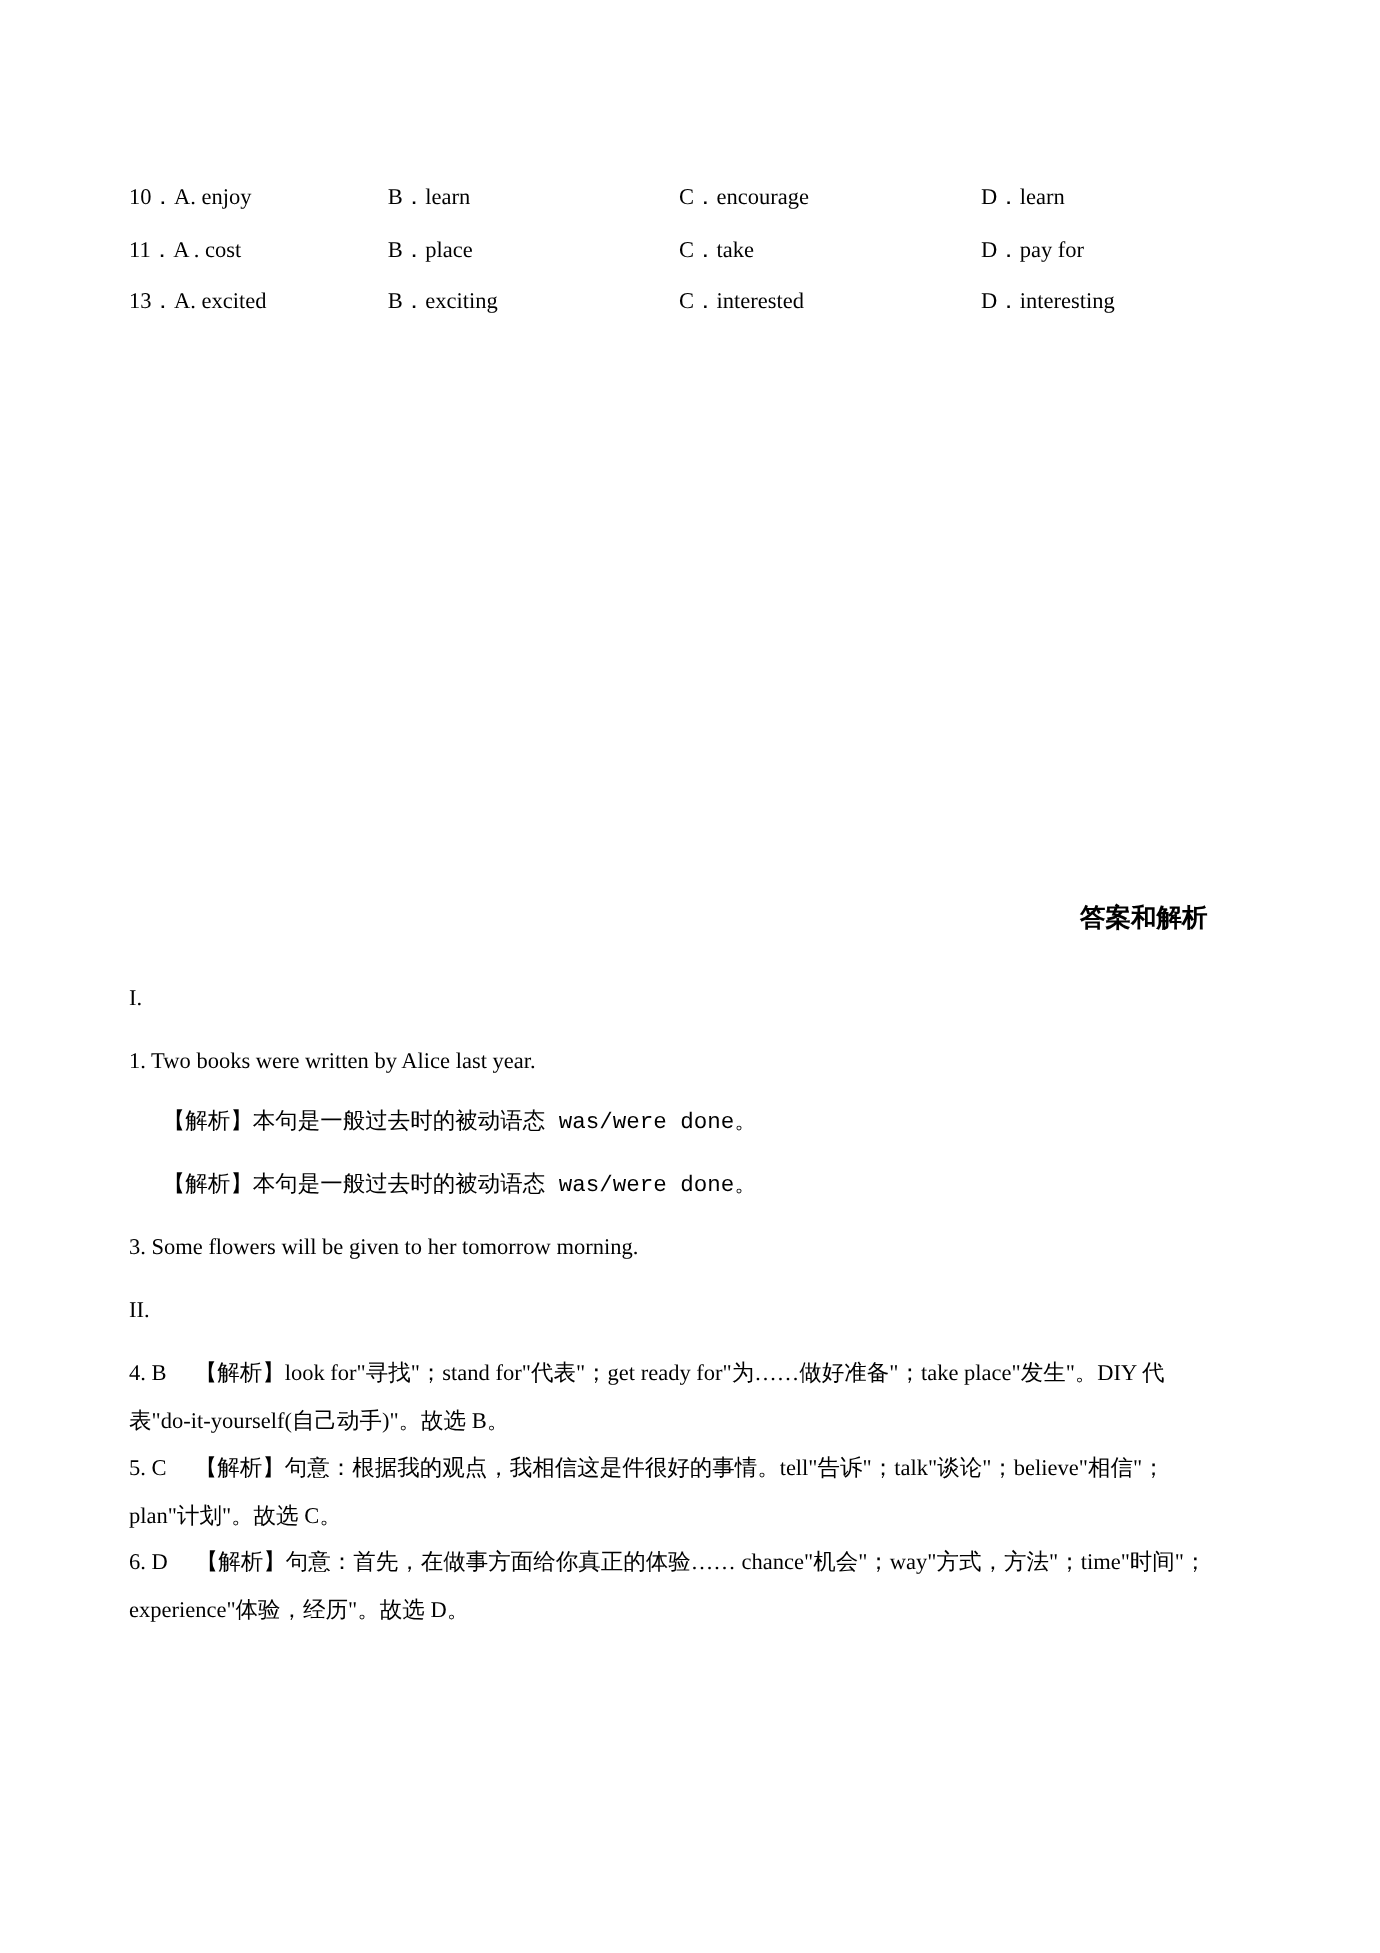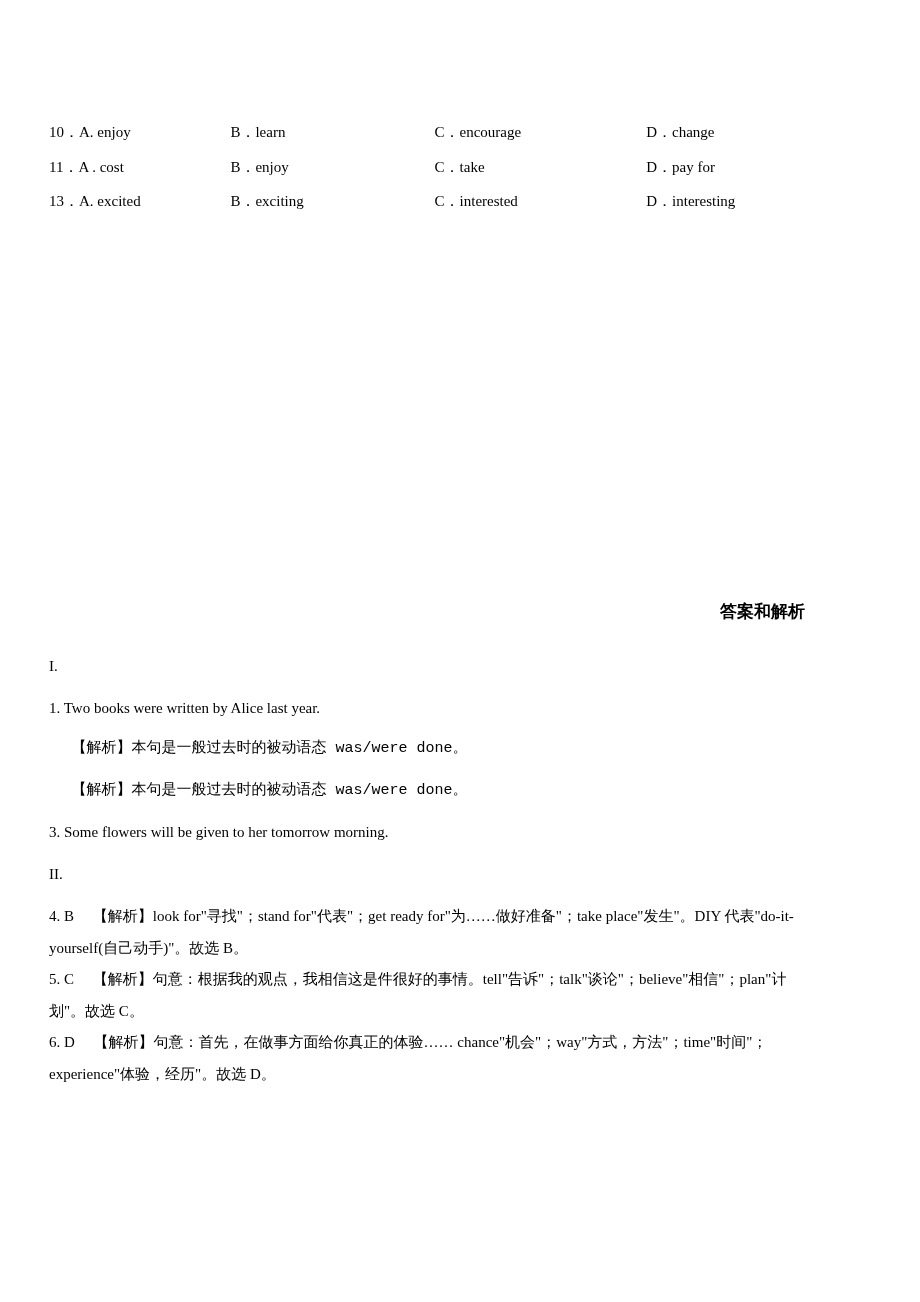--- a/index.html
+++ b/index.html
@@ -5,21 +5,21 @@
   body {
     margin: 0;
     padding: 0;
     background: #ffffff;
     font-family: "Times New Roman", "SimSun", serif;
     color: #000000;
   }
   .page {
     width: 920px;
     min-height: 1302px;
-    padding: 115px 115px 80px 49px;
+    padding: 115px 115px 80px 86px;
     box-sizing: border-box;
     font-size: 15px;
     line-height: 1.5;
   }
   .q-table {
     width: 100%;
     border-collapse: collapse;
     margin-bottom: 380px;
   }
   .q-table td {
@@ -51,25 +51,25 @@
 <body>
 
 <div class="page">
 
   <table class="q-table">
     <tbody id="q-body">
         <tr>
           <td>10．A. enjoy</td>
           <td>B．learn</td>
           <td>C．encourage</td>
-          <td>D．change</td>
+          <td>D．learn</td>
         </tr>
         <tr>
           <td>11．A . cost</td>
-          <td>B．enjoy</td>
+          <td>B．place</td>
           <td>C．take</td>
           <td>D．pay for</td>
         </tr>
         <tr>
           <td>13．A. excited</td>
           <td>B．exciting</td>
           <td>C．interested</td>
           <td>D．interesting</td>
         </tr>
       </tbody>

